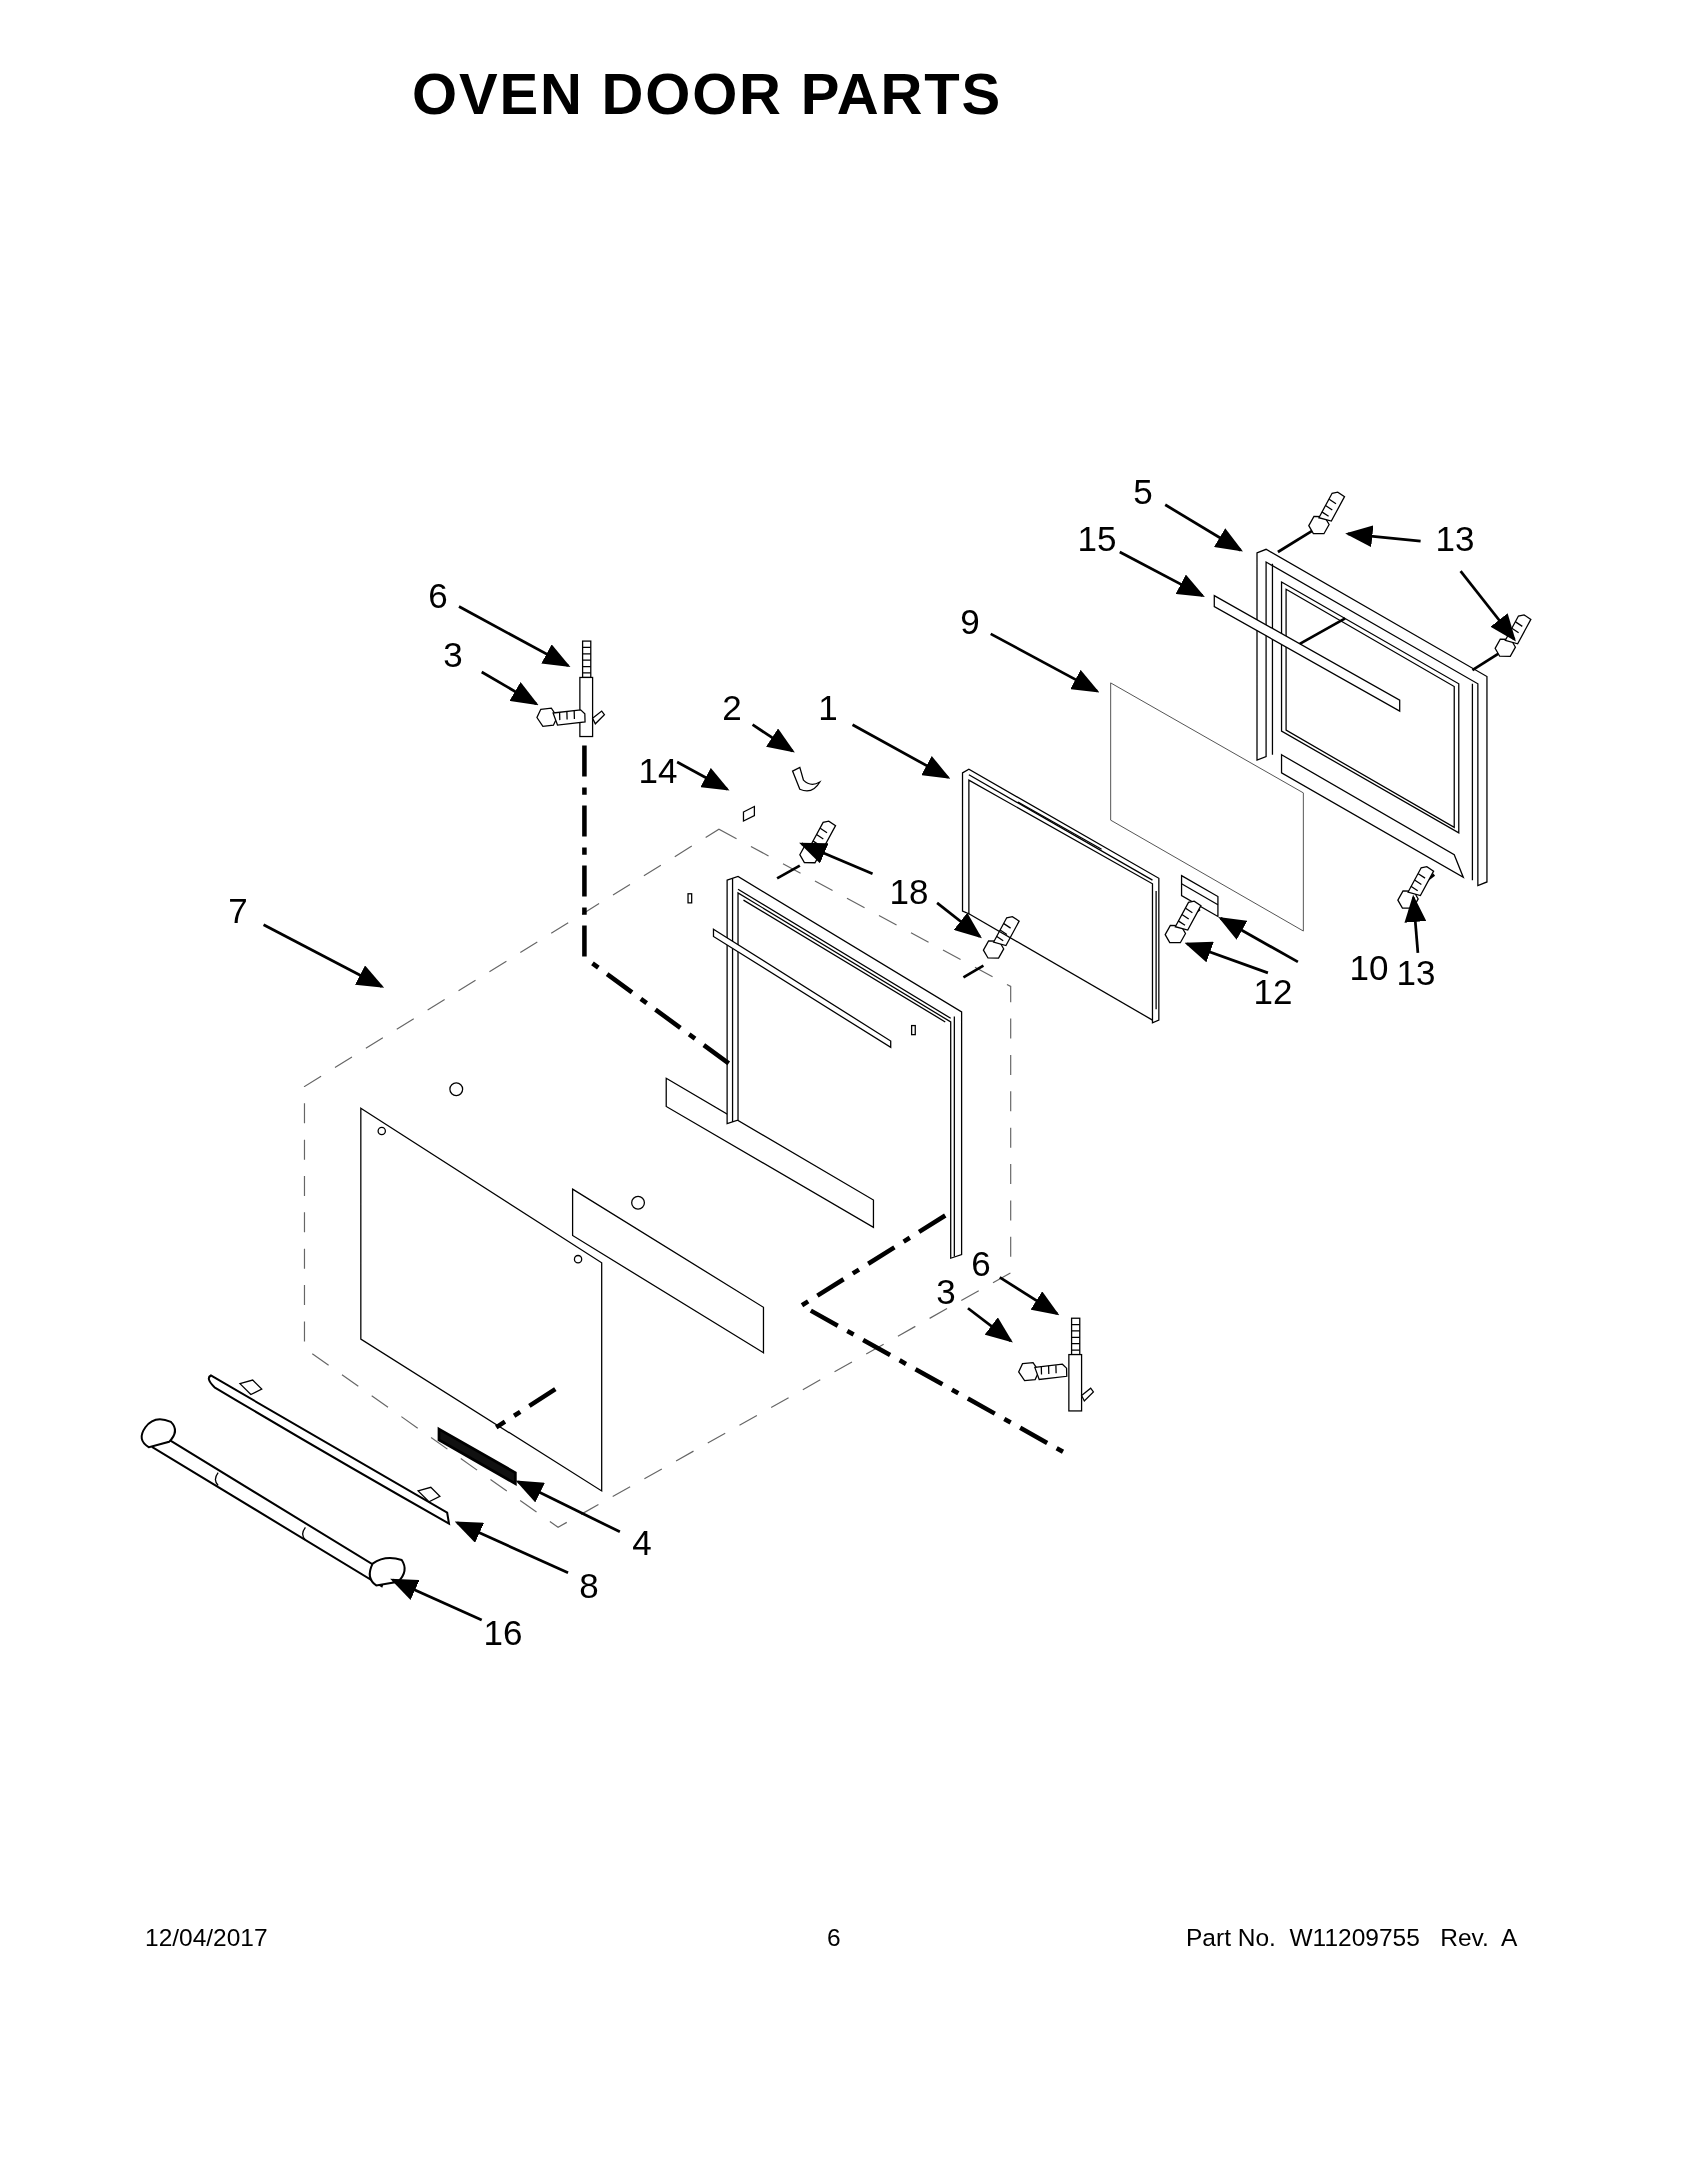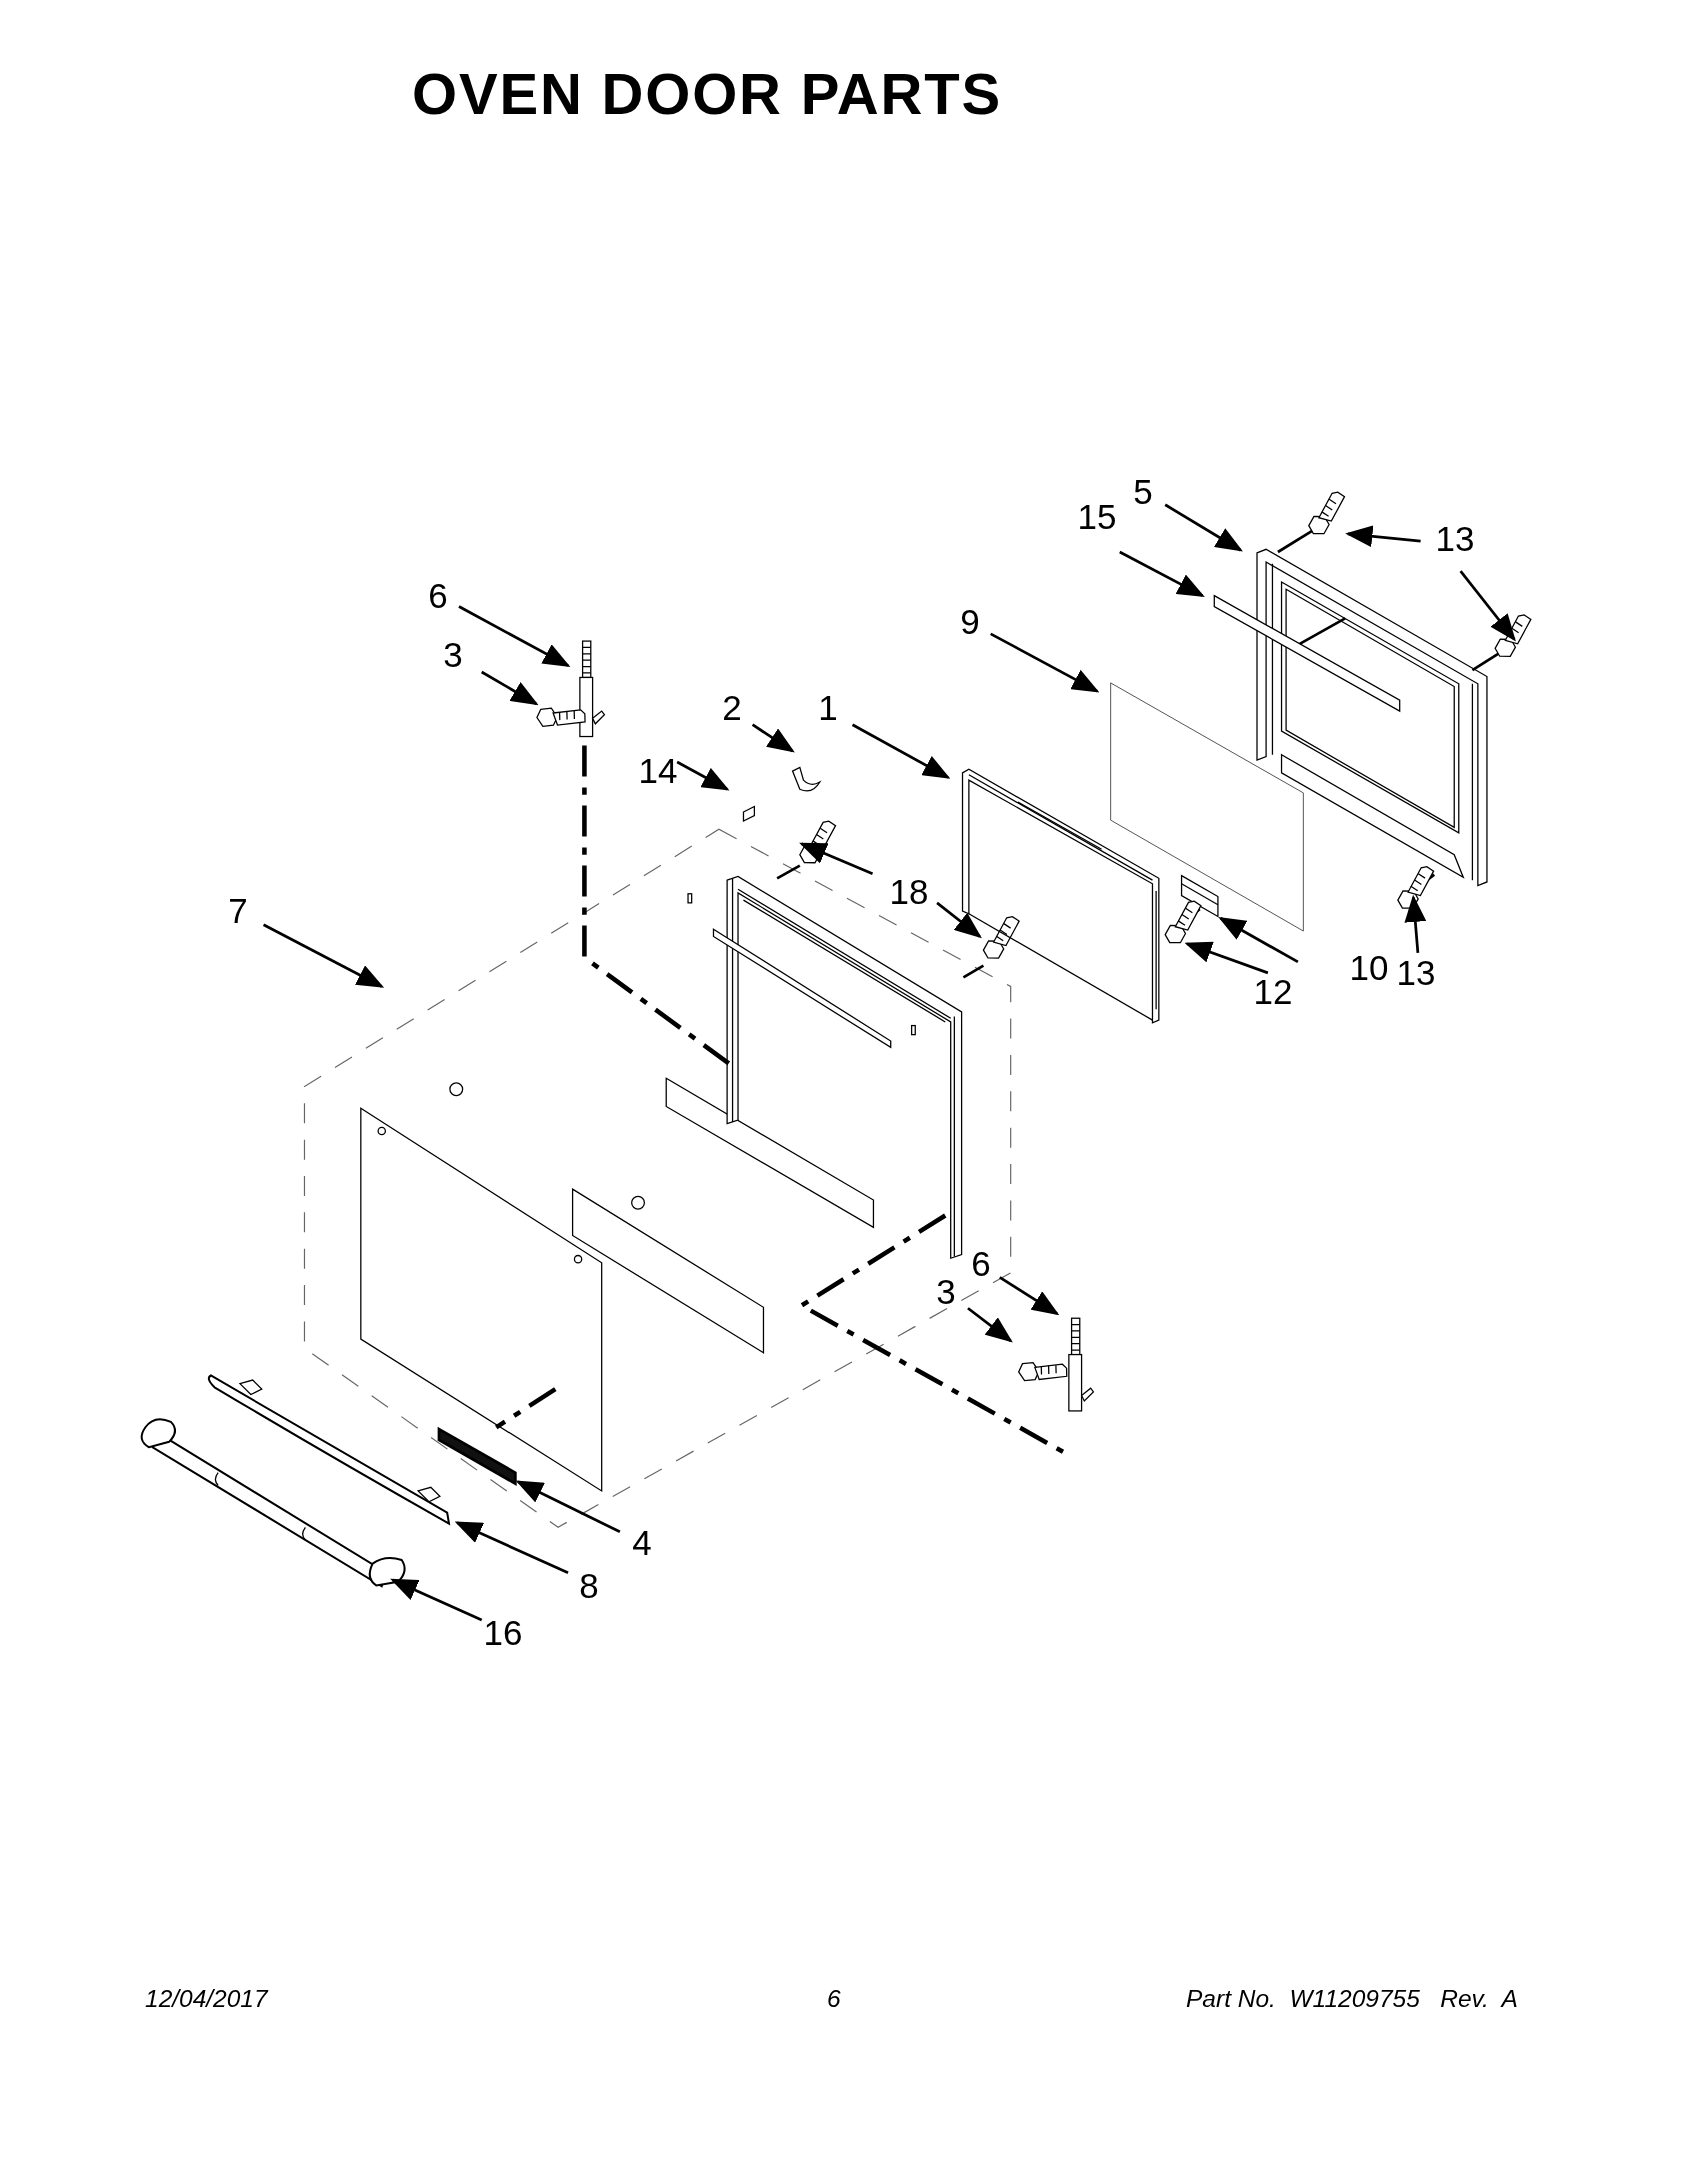--- a/index.html
+++ b/index.html
@@ -2,21 +2,21 @@
 <html style="font-size:14.5px"><head>
   <meta charset="utf-8">
   <style>
     html, body { margin: 0; padding: 0; background: #ffffff; }
     body { width: 1686px; height: 2182px; position: relative; overflow: hidden;
            font-family: "Liberation Sans", "DejaVu Sans", sans-serif; color: #000; }
     .page-title { position: absolute; left: 0; top: 65px; width: 1414px; text-align: center;
                   font-size: 58px; font-weight: bold; letter-spacing: 1.8px; line-height: 1; }
     .diagram { position: absolute; left: 0; top: 0; width: 1686px; height: 2182px; }
     .callout { position: absolute; font-size: 35px; line-height: 1; transform: translate(-50%, -50%); white-space: nowrap; }
-    .footer-item { position: absolute; top: 1987px; font-size: 24.5px; line-height: 1; font-style: italic; }
+    .footer-item { position: absolute; top: 1926px; font-size: 24.5px; line-height: 1; }
     .footer-date { left: 145px; }
     .footer-page { left: 827px; }
     .footer-part { left: 1170px; }
     svg .thin { stroke: #000; stroke-width: 1.4; fill: #fff; }
     svg .thinnf { stroke: #000; stroke-width: 1.4; fill: none; }
     svg .hair { stroke: #555; stroke-width: 1.1; fill: none; }
     svg .med { stroke: #000; stroke-width: 2.2; fill: #fff; }
     svg .leader { stroke: #000; stroke-width: 3; fill: none; }
     svg .phantom { stroke: #666; stroke-width: 1.3; fill: none; stroke-dasharray: 22 18; }
     svg .centerline { stroke: #000; stroke-width: 5; fill: none; stroke-dasharray: 34 12 8 12; }
@@ -201,21 +201,21 @@
     <line class="leader" x1="1100" y1="1405" x2="1163" y2="1445" marker-end="url(#arrow)"></line>
     <line class="leader" x1="1065" y1="1439" x2="1112" y2="1475" marker-end="url(#arrow)"></line>
     <line class="leader" x1="682" y1="1685" x2="570" y2="1630" marker-end="url(#arrow)"></line>
     <line class="leader" x1="625" y1="1730" x2="503" y2="1675" marker-end="url(#arrow)"></line>
     <line class="leader" x1="530" y1="1782" x2="432" y2="1738" marker-end="url(#arrow)"></line>
   </g>
 </svg>
 
 <div class="callout" style="left:1143px;top:491px;">5</div>
 <div class="callout" style="left:1455px;top:538px;">13</div>
-<div class="callout" style="left:1097px;top:516px;">15</div>
+<div class="callout" style="left:1097px;top:538px;">15</div>
 <div class="callout" style="left:438px;top:595px;">6</div>
 <div class="callout" style="left:970px;top:621px;">9</div>
 <div class="callout" style="left:453px;top:654px;">3</div>
 <div class="callout" style="left:732px;top:707px;">2</div>
 <div class="callout" style="left:828px;top:707px;">1</div>
 <div class="callout" style="left:658px;top:770px;">14</div>
 <div class="callout" style="left:238px;top:910px;">7</div>
 <div class="callout" style="left:909px;top:891px;">18</div>
 <div class="callout" style="left:1325px;top:967px;margin-left:44px;">10</div>
 <div class="callout" style="left:1416px;top:972px;">13</div>

